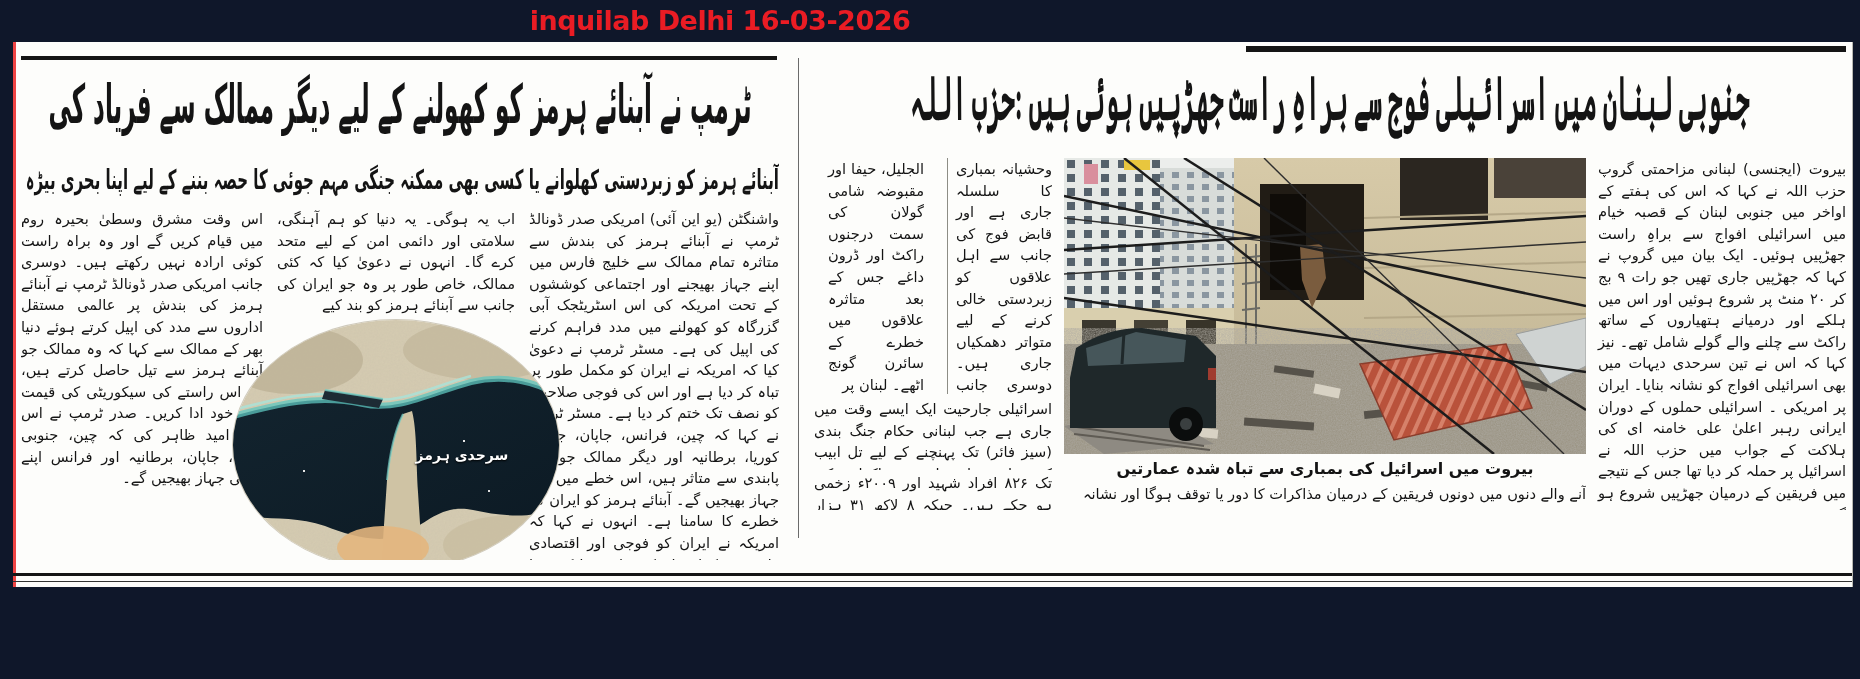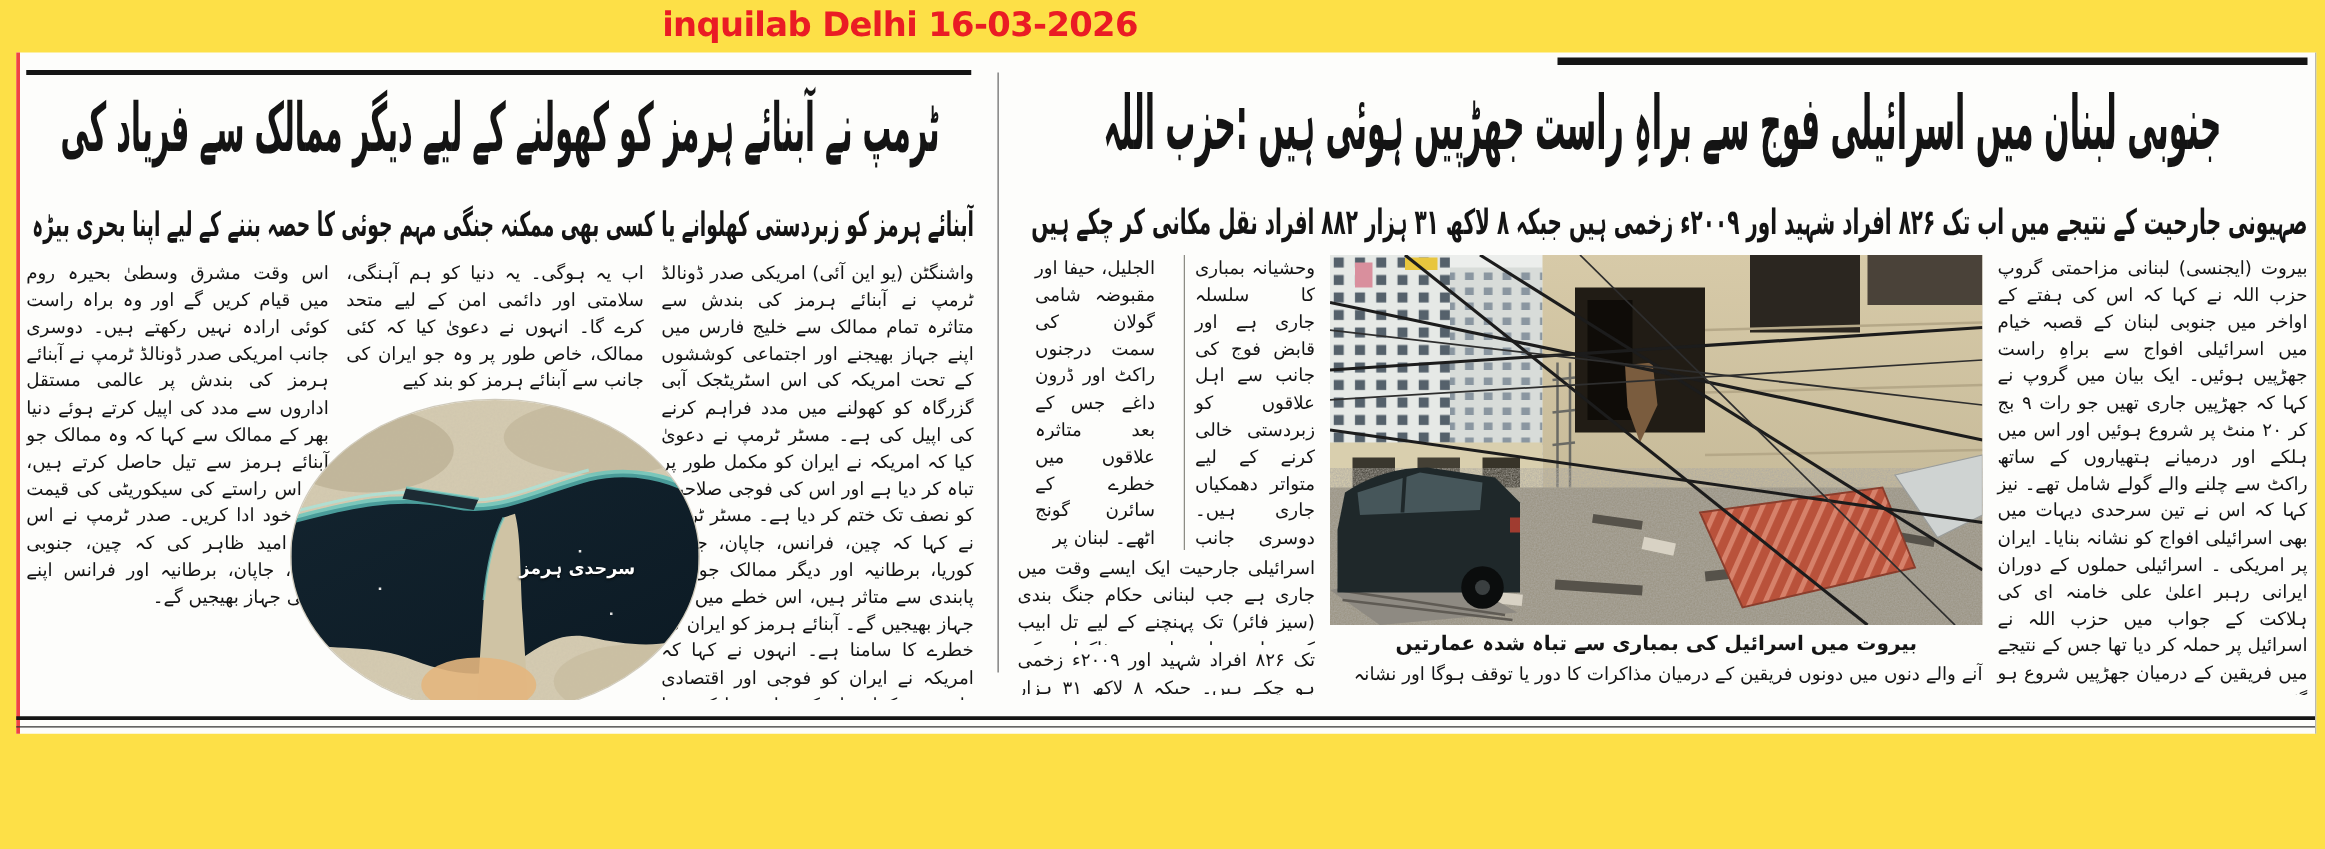--- a/index.html
+++ b/index.html
@@ -1,16 +1,16 @@
 <!DOCTYPE html>
 <html lang="ur"><head>
 <meta charset="utf-8">
 <style>
   html,body{margin:0;padding:0;background:#ffffff;}
-  .page{position:relative;width:1860px;height:679px;background:#fde047;overflow:hidden;
+  .page{position:relative;width:1860px;height:679px;background:#0f172a;overflow:hidden;
         font-family:"DejaVu Sans",sans-serif;color:#141414;}
   .masthead{position:absolute;left:520px;top:5px;width:400px;text-align:center;
             font-size:27px;font-weight:bold;color:#ea1c24;letter-spacing:-0.5px;}
   .paper{position:absolute;left:13px;top:42px;width:1836px;height:545px;
          border-left:3px solid #ef4444;border-right:1px solid #b9b9b2;background:#fdfdfb;}
   .articles{display:flex;height:518px;}
   .brule1{position:absolute;left:-3px;right:0;bottom:11px;height:3px;background:#151515;}
   .brule2{position:absolute;left:-3px;right:0;bottom:5px;height:1px;background:#333;}
 
   
@@ -31,21 +31,21 @@
   .oval-wrap{position:relative;width:326px;height:250px;margin:4px -44px 6px -44px;z-index:2;}
   .oval{width:100%;height:100%;border-radius:50%;overflow:hidden;box-shadow:0 0 0 1px #cfcabc;}
   .oval svg{display:block;}
   .oval-label{position:absolute;left:56%;top:50%;color:#ffffff;font-size:14px;font-weight:bold;
               direction:rtl;text-shadow:0 1px 2px #000;}
 
   
   .vdiv{width:1px;background:#6b6b6b;margin:16px 11px 22px 11px;}
   .right-article{flex:1;padding:0 6px 0 4px;min-width:0;}
   .ra-rule{height:6px;background:#151515;width:600px;margin:4px 0 0 auto;}
-  .ra-head{height:100px;margin-top:2px;}
+  .ra-head{height:100px;margin-top:2px;font-family:Liberation Serif, serif;}
   .ra-head .scl{display:inline-block;font-size:24px;font-weight:bold;white-space:nowrap;
                 transform:scaleY(2.5);transform-origin:center top;line-height:1.5;}
   .ra-sub{height:46px;text-align:right;overflow:hidden;direction:rtl;padding-left:4px;}
   .ra-sub .scl{display:inline-block;font-size:16px;font-weight:bold;white-space:nowrap;
                transform:scaleY(1.75);transform-origin:right top;line-height:1.7;}
   .ra-body{display:grid;direction:rtl;grid-template-columns:248px 522px 1fr;gap:0 12px;
            height:352px;overflow:hidden;font-size:14.6px;line-height:1.48;text-align:justify;margin-top:4px;}
   .ra-colR p{margin:0 0 8px 0;}
   .photo-cell{display:flex;flex-direction:column;}
   .photo{width:522px;height:296px;overflow:hidden;background:#c9c2b2;}
@@ -120,23 +120,20 @@
           <div class="la-c3">اس وقت مشرق وسطیٰ بحیرہ روم میں قیام کریں گے اور وہ براہ راست کوئی ارادہ نہیں رکھتے ہیں۔ دوسری جانب امریکی صدر ڈونالڈ ٹرمپ نے آبنائے ہرمز کی بندش پر عالمی مستقل اداروں سے مدد کی اپیل کرتے ہوئے دنیا بھر کے ممالک سے کہا کہ وہ ممالک جو آبنائے ہرمز سے تیل حاصل کرتے ہیں، وہ اس راستے کی سیکوریٹی کی قیمت بھی خود ادا کریں۔ صدر ٹرمپ نے اس میں امید ظاہر کی کہ چین، جنوبی کوریا، جاپان، برطانیہ اور فرانس اپنے جنگی جہاز بھیجیں گے۔</div>
         </div>
       </div>
 
       <div class="vdiv"></div>
 
       <div class="right-article">
         <div class="ra-rule"></div>
         <div class="head-clip ra-head">
           <span class="scl">جنوبی لبنان میں اسرائیلی فوج سے براہِ راست جھڑپیں ہوئی ہیں :حزب اللہ</span>
-        </div>
-        <div class="ra-sub">
-          <span class="scl">صہیونی جارحیت کے نتیجے میں اب تک ۸۲۶ افراد شہید اور ۲۰۰۹ء زخمی ہیں جبکہ ۸ لاکھ ۳۱ ہزار ۸۸۲ افراد نقل مکانی کر چکے ہیں</span>
         </div>
 
         <div class="ra-body">
 
           <div class="ra-colR">
             <p>بیروت (ایجنسی) لبنانی مزاحمتی گروپ حزب اللہ نے کہا کہ اس کی ہفتے کے اواخر میں جنوبی لبنان کے قصبہ خیام میں اسرائیلی افواج سے براہِ راست جھڑپیں ہوئیں۔ ایک بیان میں گروپ نے کہا کہ جھڑپیں جاری تھیں جو رات ۹ بج کر ۲۰ منٹ پر شروع ہوئیں اور اس میں ہلکے اور درمیانے ہتھیاروں کے ساتھ راکٹ سے چلنے والے گولے شامل تھے۔ نیز کہا کہ اس نے تین سرحدی دیہات میں بھی اسرائیلی افواج کو نشانہ بنایا۔ ایران پر امریکی ۔ اسرائیلی حملوں کے دوران ایرانی رہبر اعلیٰ علی خامنہ ای کی ہلاکت کے جواب میں حزب اللہ نے اسرائیل پر حملہ کر دیا تھا جس کے نتیجے میں فریقین کے درمیان جھڑپیں شروع ہو گئیں۔</p>
 
           </div>
 
           <div class="photo-cell">

